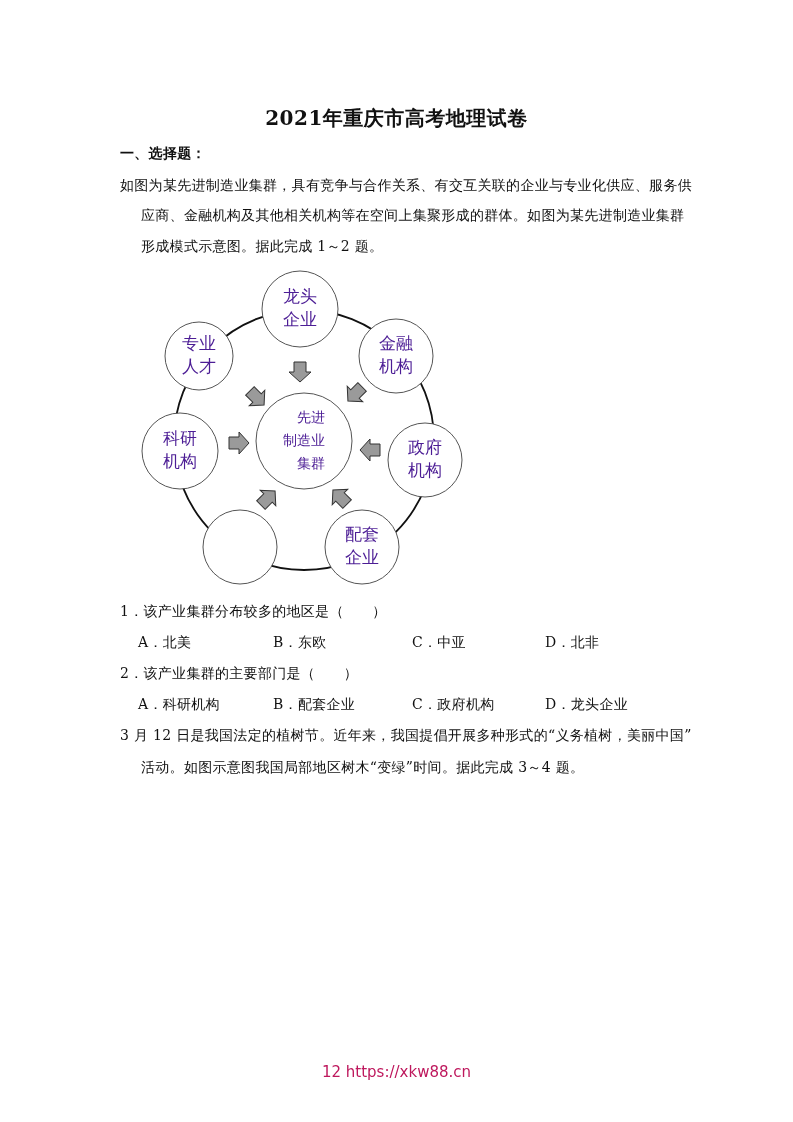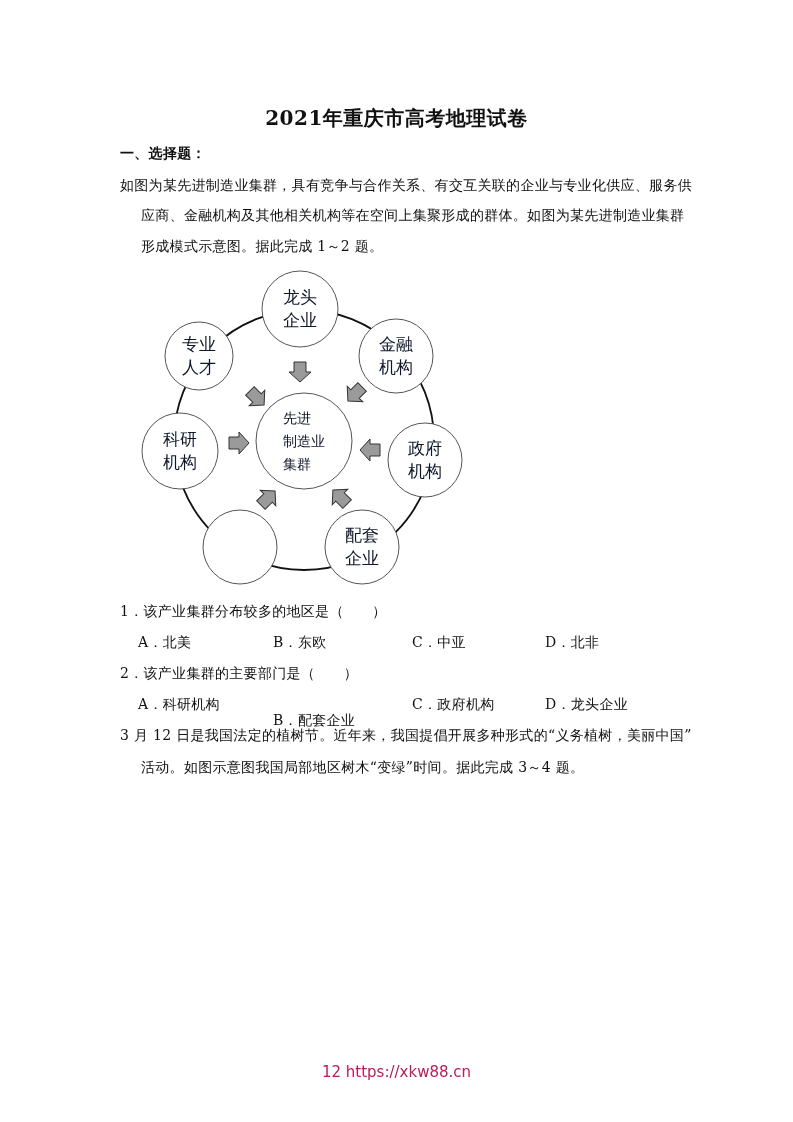--- a/index.html
+++ b/index.html
@@ -14,23 +14,23 @@
       letter-spacing: 0.5px; line-height: 28px;
     }
     .line {
       position: absolute; font-size: 14px; line-height: 20px;
       white-space: nowrap; letter-spacing: 0.3px;
     }
     .section-head { font-weight: bold; }
     .diagram { position: absolute; left: 0; top: 0; width: 793px; height: 1122px; pointer-events: none; }
     .diagram svg { position: absolute; left: 0; top: 0; }
     .node {
-      position: absolute; text-align: left;
-      font-family: Liberation Serif, serif;
-      font-size: 17px; line-height: 23px; color: #0f172a;
+      position: absolute; text-align: right;
+      font-family: Liberation Mono, monospace;
+      font-size: 17px; line-height: 23px; color: #4c1d95;
       display: flex; align-items: center; justify-content: center;
     }
     .node span { display: block; }
     .footer {
       position: absolute; left: 0; width: 793px; top: 1063px;
       text-align: center; font-size: 15px; color: #be185d;
       font-family: "DejaVu Sans", "Liberation Sans", sans-serif;
     }
   </style>
 </head>
@@ -118,20 +118,20 @@
 </div>
 
 <div class="line" style="left:120px; top:601px;">1．该产业集群分布较多的地区是（　　）</div>
 <div class="line" style="left:138px; top:632px;">A．北美</div>
 <div class="line" style="left:273px; top:632px;">B．东欧</div>
 <div class="line" style="left:412px; top:632px;">C．中亚</div>
 <div class="line" style="left:545px; top:632px;">D．北非</div>
 
 <div class="line" style="left:120px; top:663px;">2．该产业集群的主要部门是（　　）</div>
 <div class="line" style="left:138px; top:694px;">A．科研机构</div>
-<div class="line" style="left:273px; top:710px;">B．配套企业</div>
+<div class="line" style="left:273px; top:694px;">B．配套企业</div>
 <div class="line" style="left:412px; top:694px;">C．政府机构</div>
 <div class="line" style="left:545px; top:694px;">D．龙头企业</div>
 
 <div class="line" style="left:120px; top:725px;">3 月 12 日是我国法定的植树节。近年来，我国提倡开展多种形式的“义务植树，美丽中国”</div>
 <div class="line" style="left:141px; top:757px;">活动。如图示意图我国局部地区树木“变绿”时间。据此完成 3～4 题。</div>
 
 <div class="footer">12 https://xkw88.cn</div>
 
 </body></html>

